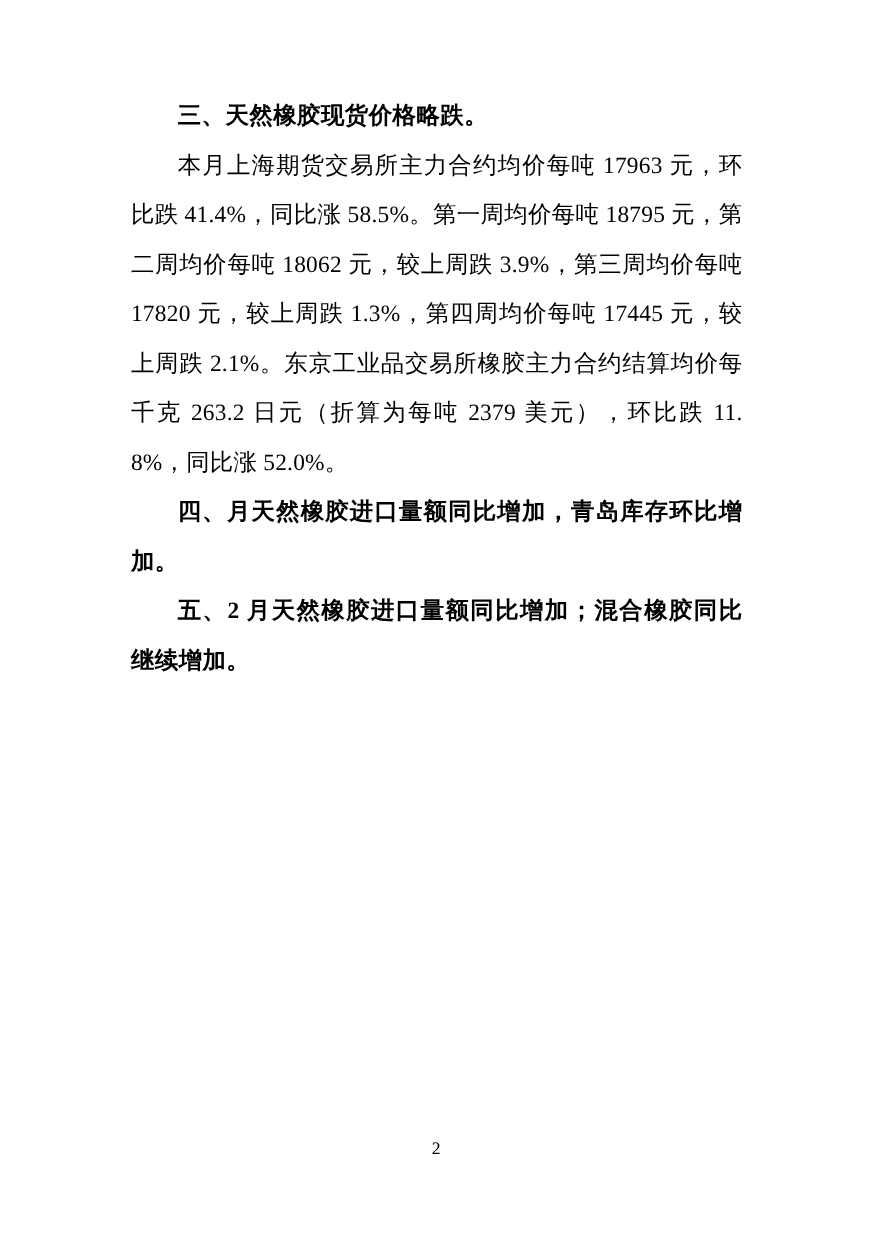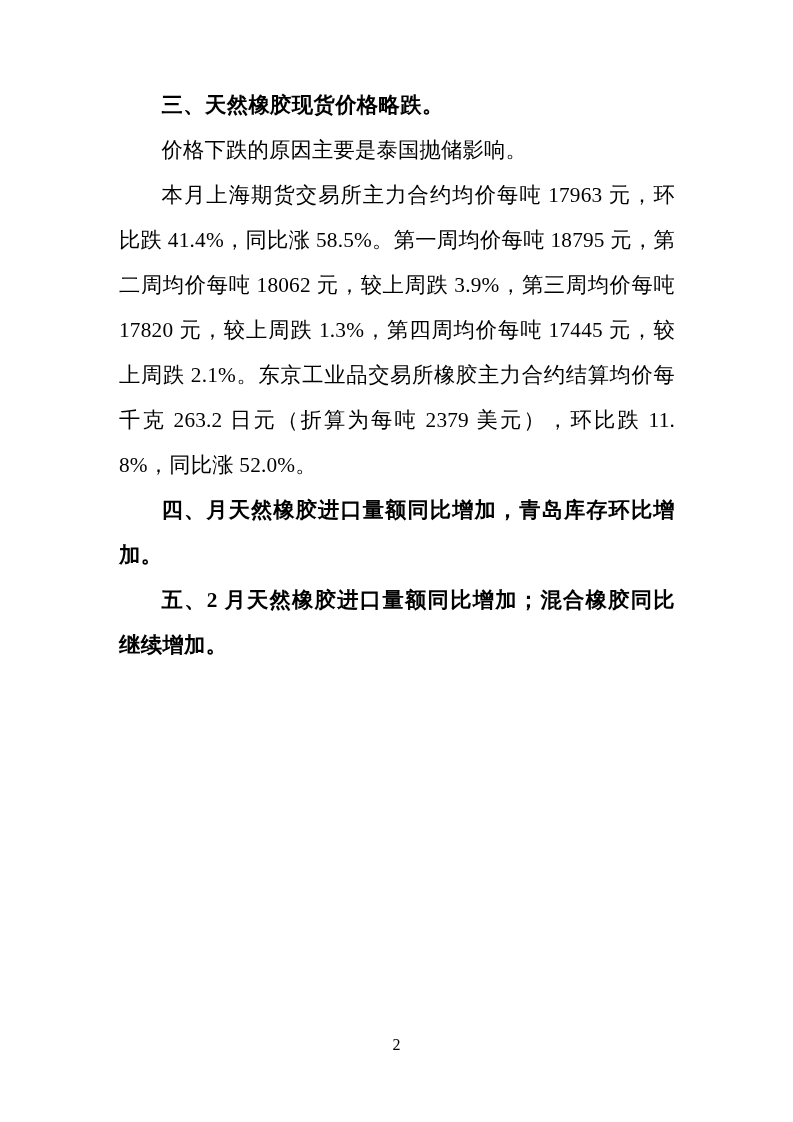--- a/index.html
+++ b/index.html
@@ -48,21 +48,20 @@
     font-family: "Liberation Serif", "DejaVu Serif", serif;
     color: #000000;
   }
 </style>
 </head>
 <body>
 
 <div class="doc-page">
   <div class="doc-body">
     <p class="heading">三、天然橡胶现货价格略跌。</p>
-    <p class="para">价格下跌的原因主要是泰国抛储影响。</p>
     <p class="para">本月上海期货交易所主力合约均价每吨 17963 元，环比跌 41.4%，同比涨 58.5%。第一周均价每吨 18795 元，第二周均价每吨 18062 元，较上周跌 3.9%，第三周均价每吨 17820 元，较上周跌 1.3%，第四周均价每吨 17445 元，较上周跌 2.1%。东京工业品交易所橡胶主力合约结算均价每千克 263.2 日元（折算为每吨 2379 美元），环比跌 11.8%，同比涨 52.0%。</p>
     <p class="heading">四、月天然橡胶进口量额同比增加，青岛库存环比增加。</p>
     <p class="heading">五、2 月天然橡胶进口量额同比增加；混合橡胶同比继续增加。</p>
   </div>
   <div class="doc-footer">
     <span class="page-number">2</span>
   </div>
 </div>
 
 </body></html>

